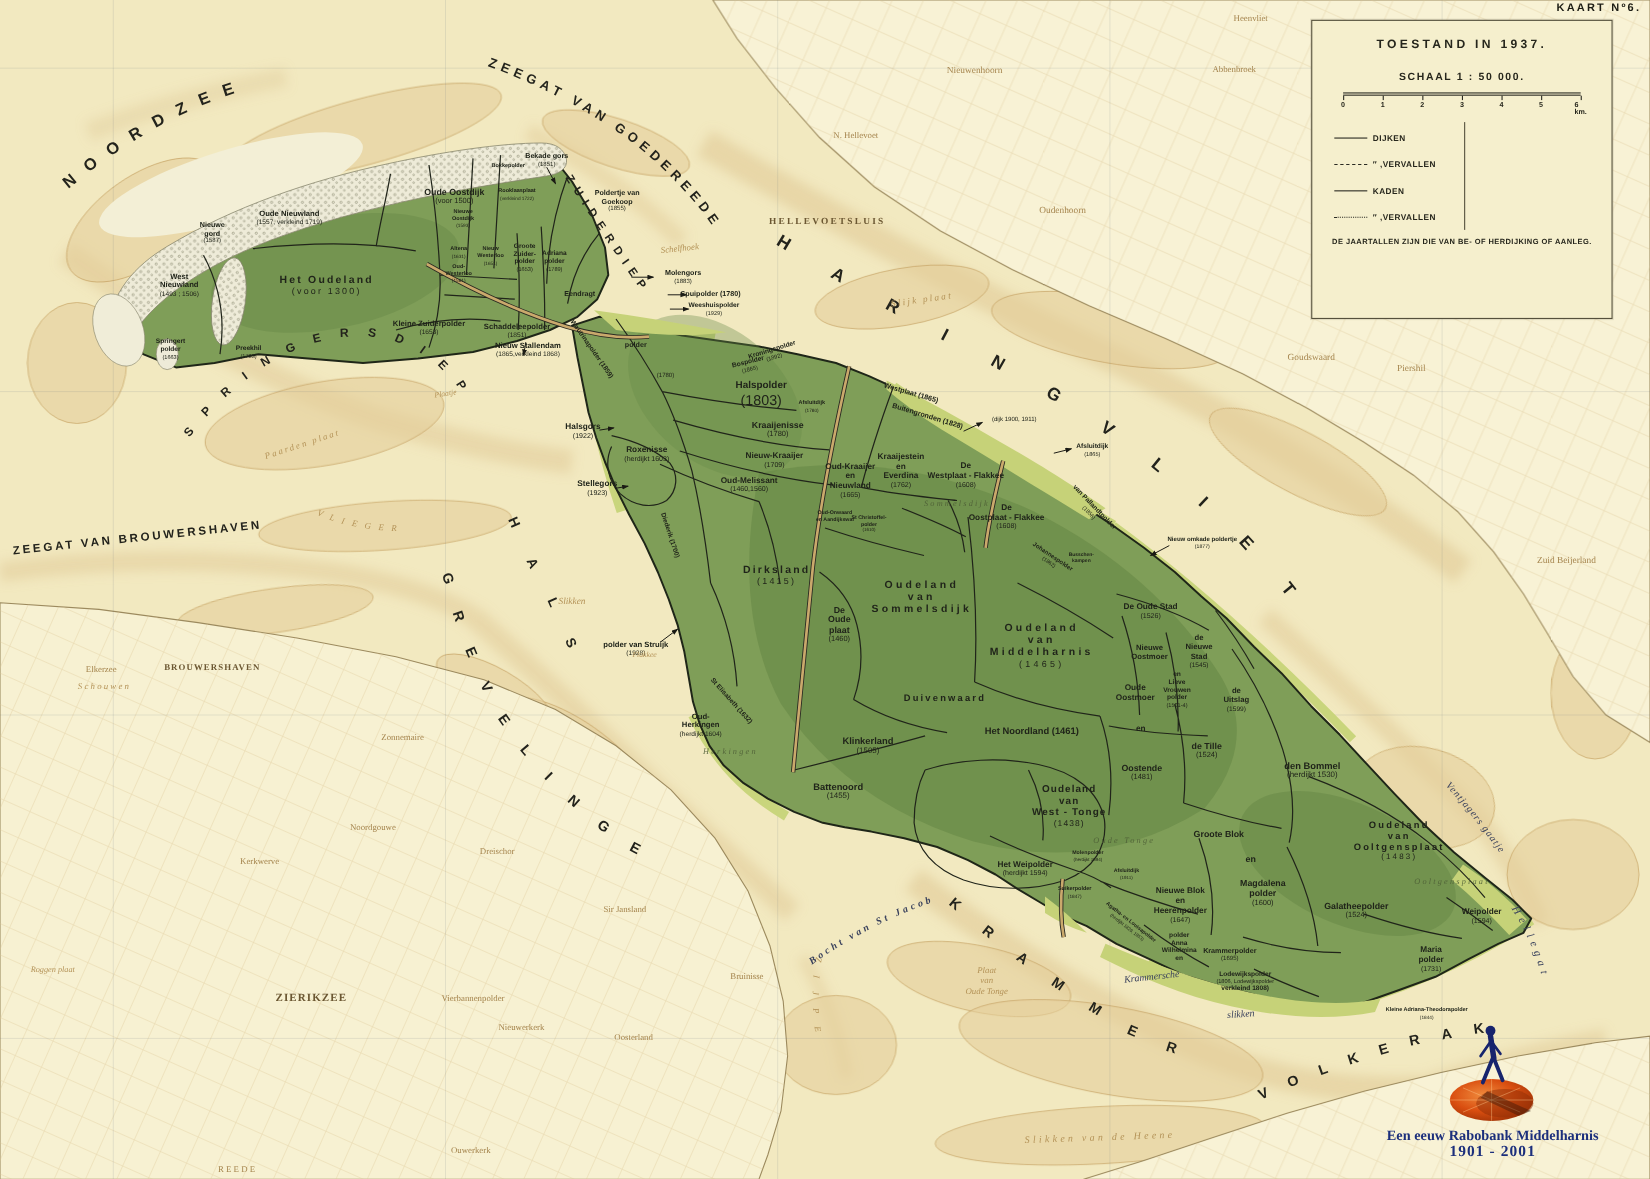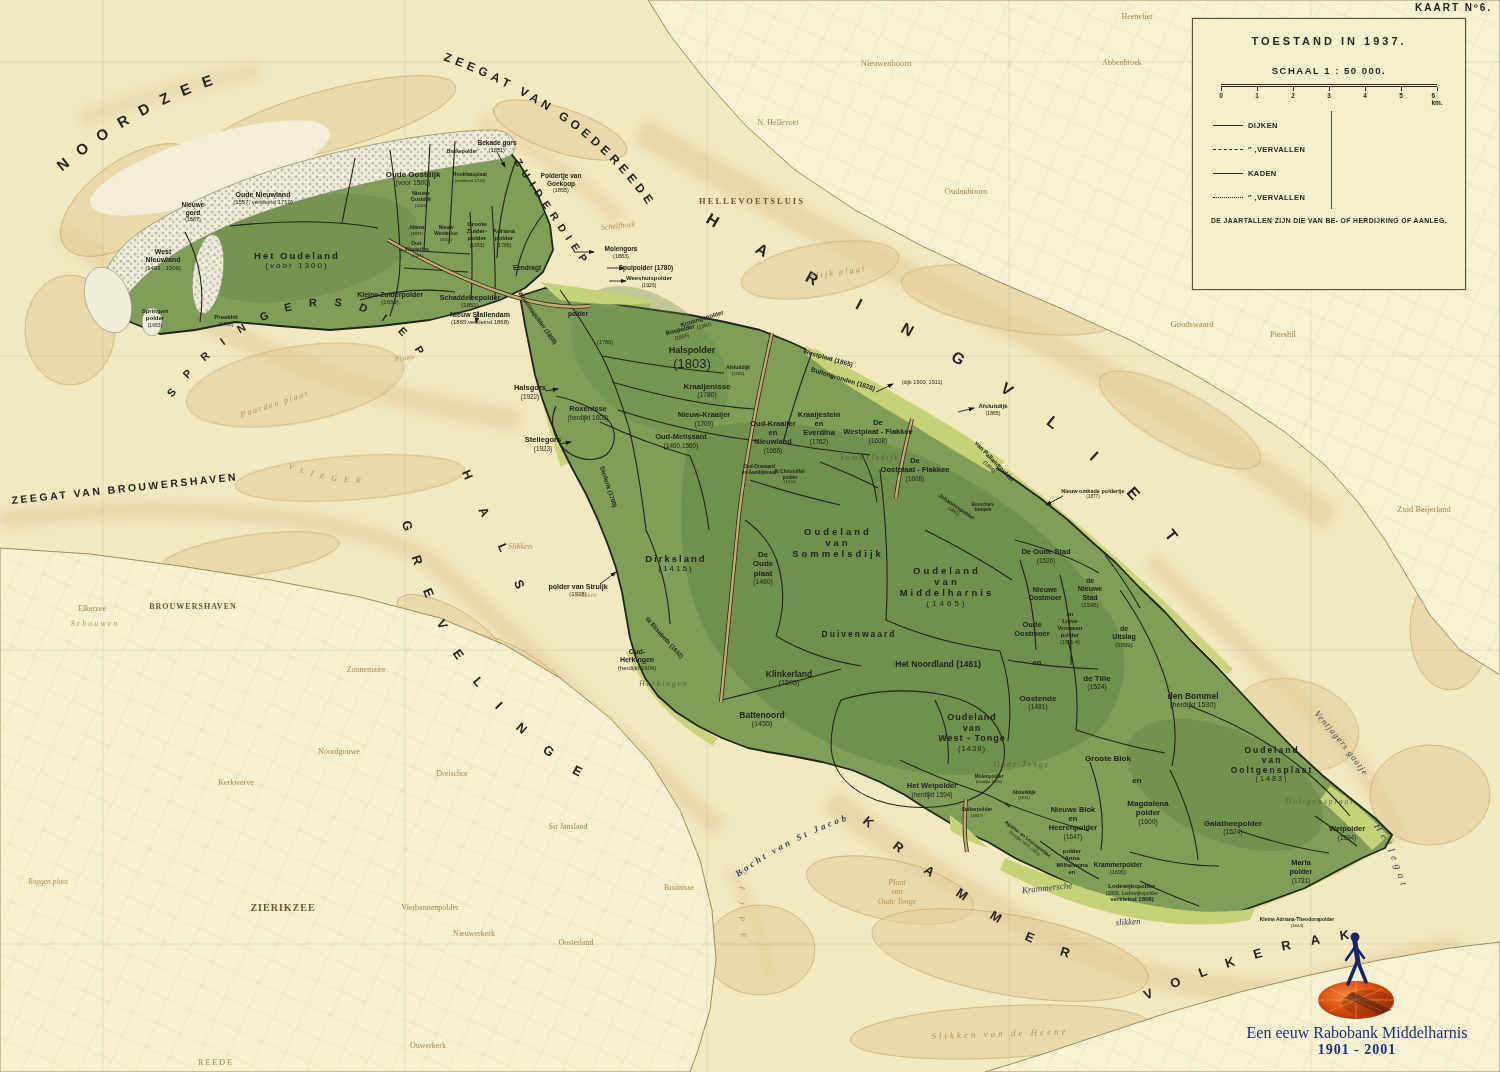--- a/index.html
+++ b/index.html
@@ -38,21 +38,21 @@
   .ls-thin{border-top:1px solid #2a2a22;}
   .ls-dotted{border-top:1.6px dotted #2a2a22;}
   .leg-right{flex:1;padding:2px 0 0 8px;}
   .leg-arow{display:flex;align-items:center;min-height:24px;font-size:7.5px;font-weight:bold;letter-spacing:.4px;}
   .leg-arow svg{flex:none;margin-right:6px;}
   .leg-area-label{white-space:pre-line;line-height:1.3;}
   .tb-note{margin-top:8px;text-align:center;font-size:6.8px;letter-spacing:.4px;font-weight:bold;}
   
   #credit{position:absolute;left:1226px;top:1024px;width:262px;text-align:center;
           font-family:"Liberation Serif",serif;color:#1c2f7c;pointer-events:none;}
-  .credit-1{font-size:16px;font-weight:normal;}
+  .credit-1{font-size:13px;font-weight:bold;}
   .credit-2{font-size:14px;font-weight:bold;letter-spacing:1px;}
 </style>
 </head>
 <body>
 
 <div id="stage">
 
 <svg id="terrain" width="1500" height="1072" viewBox="0 0 1500 1072">
   <defs>
     <pattern id="dunedots" width="7" height="7" patternUnits="userSpaceOnUse">
@@ -469,21 +469,21 @@
         <div>Stellegors</div>
         <div class="yr" style="font-size: 6.4px;">(1923)</div>
       </div>
       <div class="lbl pol" style="left: 645px; top: 441px; font-size: 7.5px; transform: translate(-50%, -50%); margin-left: 36px;">
         <div>Oud-Melissant</div>
         <div class="yr" style="font-size: 6.4px;">(1460,1560)</div>
       </div>
       <div class="lbl pol" style="left: 608px; top: 487px; font-size: 6px; transform: translate(-50%, -50%) rotate(72deg);">
         <div>Diederik (1700)</div>
       </div>
-      <div class="lbl pol" style="left: 676px; top: 523px; font-size: 9.5px; letter-spacing: 2px; transform: translate(-50%, -50%); margin-top: 40px;">
+      <div class="lbl pol" style="left: 706px; top: 523px; font-size: 9.5px; letter-spacing: 2px; transform: translate(-50%, -50%);">
         <div>Dirksland</div>
         <div class="yr" style="font-size: 8.1px;">(1415)</div>
       </div>
       <div class="lbl pol" style="left: 763px; top: 568px; font-size: 8px; transform: translate(-50%, -50%);">
         <div>De</div>
         <div>Oude</div>
         <div>plaat</div>
         <div class="yr" style="font-size: 6.8px;">(1460)</div>
       </div>
       <div class="lbl pol" style="left: 664px; top: 638px; font-size: 6px; transform: translate(-50%, -50%) rotate(48deg);">

